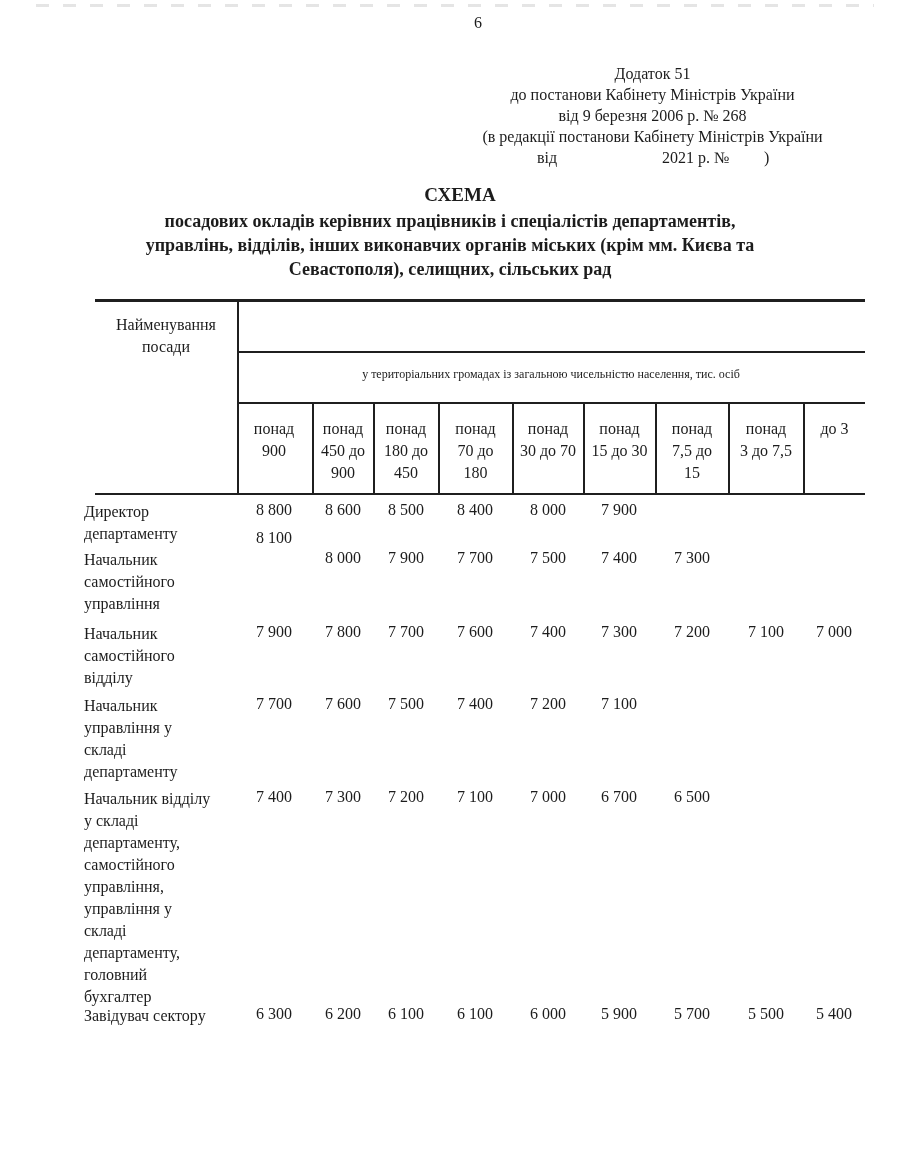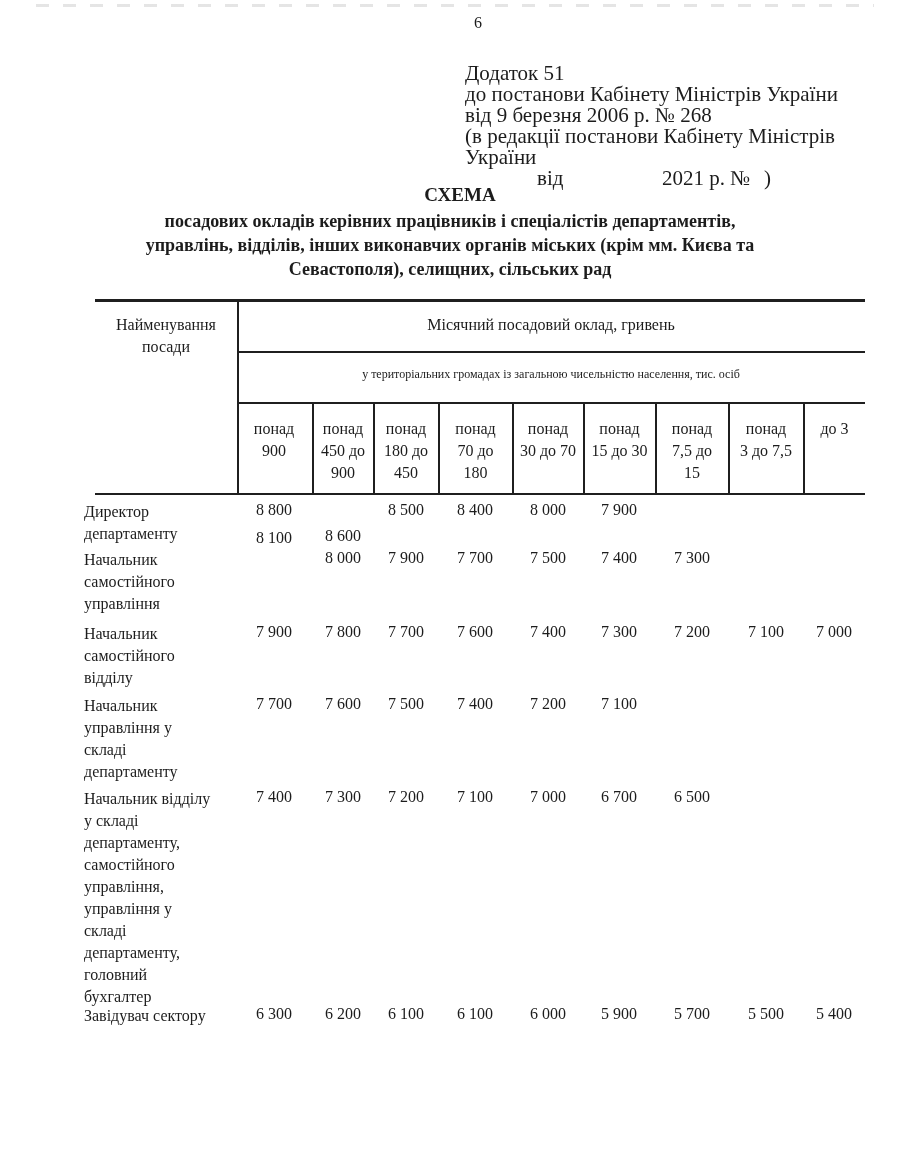--- a/index.html
+++ b/index.html
@@ -15,21 +15,21 @@
   .abs { position:absolute; }
   .pre { white-space:pre-line; }
   .ctr { text-align:center; }
   .line { position:absolute; background:#1f1f1f; }
   .scan-noise {
     position:absolute; top:4px; left:36px; right:26px; height:3px;
     background:repeating-linear-gradient(90deg, rgba(110,110,110,.4) 0 13px, transparent 13px 27px);
     opacity:.45;
   }
   .page-number { top:14px; left:462px; width:32px; font-size:16px; text-align:center; }
-  .annex-block { top:63px; left:465px; width:375px; font-size:21px; line-height:21px; }
+  .annex-block { top:63px; left:465px; width:375px; font-size:16px; line-height:21px; text-align:center; }
   .annex-last { position:relative; height:21px; }
   .annex-last span { position:absolute; top:0; }
   .annex-vid    { left:72px; }
   .annex-year   { left:197px; }
   .annex-paren  { left:299px; }
   .doc-heading  { top:184px; left:0; width:900px; font-size:19px; font-weight:bold; text-align:center;padding-left:10px; }
   .doc-subtitle { top:209px; left:30px; width:840px; font-size:18px; font-weight:bold; line-height:24px; text-align:center; }
   .th-corner { top:314px; left:95px;  width:142px; font-size:16px; line-height:22px; }
   .th-group  { top:316px; left:237px; width:628px; font-size:16px; }
   .th-sub    { top:367px; left:237px; width:628px; font-size:12px; }
@@ -72,21 +72,20 @@
   <div class="line" style="top:402px;left:373px;width:2px;height:93px;"></div>
   <div class="line" style="top:402px;left:438px;width:2px;height:93px;"></div>
   <div class="line" style="top:402px;left:512px;width:2px;height:93px;"></div>
   <div class="line" style="top:402px;left:583px;width:2px;height:93px;"></div>
   <div class="line" style="top:402px;left:655px;width:2px;height:93px;"></div>
   <div class="line" style="top:402px;left:728px;width:2px;height:93px;"></div>
   <div class="line" style="top:402px;left:803px;width:2px;height:93px;"></div>
 
   <div class="abs th-corner pre ctr">Найменування
 посади</div>
-  <div class="abs th-group ctr">Місячний посадовий оклад, гривень</div>
   <div class="abs th-sub ctr">у територіальних громадах із загальною чисельністю населення, тис. осіб</div>
 
   <div class="abs col-head pre ctr" style="left:236px;width:76px;">понад
 900</div>
   <div class="abs col-head pre ctr" style="left:313px;width:60px;">понад
 450 до
 900</div>
   <div class="abs col-head pre ctr" style="left:374px;width:64px;">понад
 180 до
 450</div>
@@ -100,21 +99,21 @@
   <div class="abs col-head pre ctr" style="left:656px;width:72px;">понад
 7,5 до
 15</div>
   <div class="abs col-head pre ctr" style="left:729px;width:74px;">понад
 3 до 7,5</div>
   <div class="abs col-head pre ctr" style="left:804px;width:61px;">до 3</div>
 
   <div class="abs row-label pre" style="top:501px;">Директор
 департаменту</div>
   <span class="abs cell" style="top:501px;left:234px;">8 800</span>
-  <span class="abs cell" style="top:527px;left:303px;text-align:center;">8 600</span>
+  <span class="abs cell" style="top:501px;left:303px;text-align:center;">8 600</span>
   <span class="abs cell" style="top:501px;left:366px;">8 500</span>
   <span class="abs cell" style="top:501px;left:435px;">8 400</span>
   <span class="abs cell" style="top:501px;left:508px;">8 000</span>
   <span class="abs cell" style="top:501px;left:579px;">7 900</span>
   <span class="abs cell" style="top:501px;left:652px;"></span>
   <span class="abs cell" style="top:501px;left:726px;"></span>
   <span class="abs cell" style="top:501px;left:794px;"></span>
 
   <div class="abs row-label pre" style="top:549px;">Начальник
 самостійного

